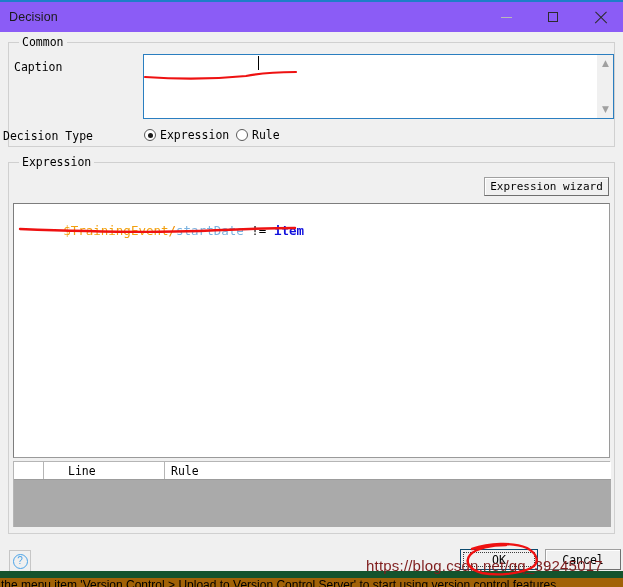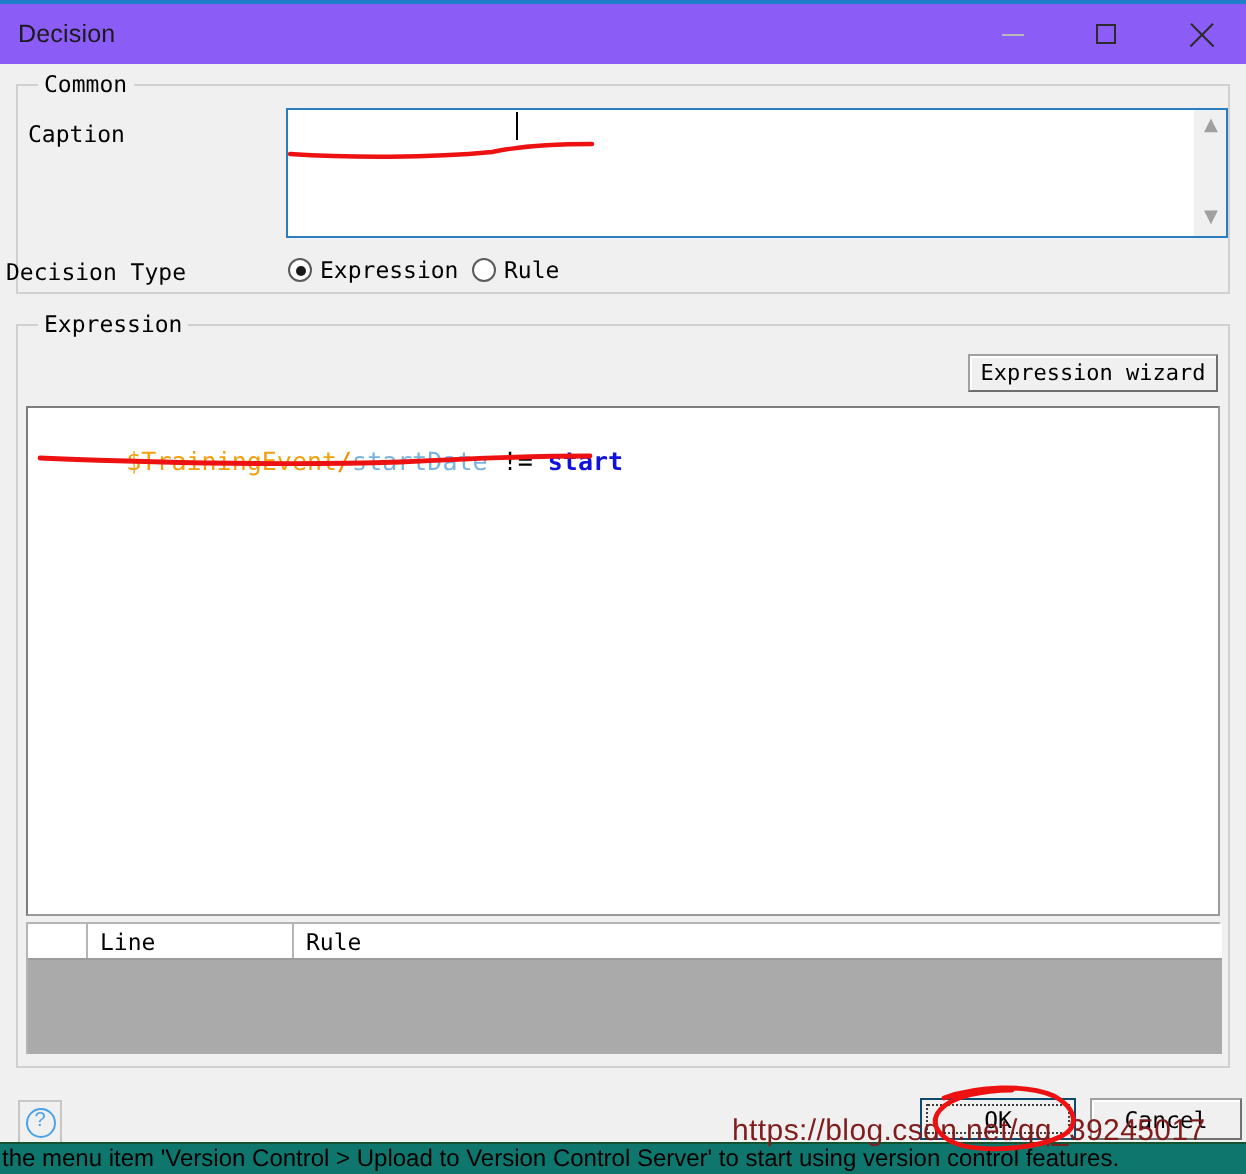--- a/index.html
+++ b/index.html
@@ -260,21 +260,21 @@
     align-items: center;
     padding-left: 6px;
     border-right: 1px solid #b5b5b5;
     box-sizing: border-box;
     height: 100%;
     background: #ffffff;
     overflow: hidden;
     white-space: nowrap;
   }
   .th-0 { width: 30px; padding-left: 0; }
-  .th-1 { width: 103px; }
+  .th-1 { width: 103px; margin-left: 18px; }
   .th-2 { width: 120px; }
   .th-3 { width: 344px; border-right: none; }
   #error-table-body {
     position: absolute;
     left: 0; top: 18px;
     width: 597px; height: 47px;
     background: #aaaaaa;
   }
 
   
@@ -336,22 +336,22 @@
   }
   #btn-cancel {
     left: 545px; top: 549px; width: 76px;
   }
 
   
   #statusbar {
     position: absolute;
     left: 0; top: 571px;
     width: 623px; height: 16px;
-    background: #0f766e;
-    border-top: 1px solid #14532d;
+    background: #a16207;
+    border-top: 7px solid #14532d;
     box-sizing: border-box;
   }
   #statusbar-text {
     position: absolute;
     left: 1px; top: 0px;
     font-family: "Liberation Sans", sans-serif;
     font-size: 12px;
     color: #000;
     white-space: nowrap;
   }
@@ -421,21 +421,21 @@
   </label>
 
   <div class="groupbox" id="group-expression">
     <span class="group-legend">Expression</span>
   </div>
 
   <button id="btn-expression-wizard">Expression wizard</button>
 
   <div id="expression-editor">
     <div id="expression-line">
-      <span class="tok-var">$TrainingEvent</span><span class="tok-slash">/</span><span class="tok-field">startDate</span><span class="tok-op"> != </span><span class="tok-kw">start</span>
+      <span class="tok-var">$TrainingEvent</span><span class="tok-slash">/</span><span class="tok-field">startDate</span><span class="tok-op"> != </span><span class="tok-kw">item</span>
     </div>
   </div>
 
   <div id="error-table">
     <div id="error-table-header">
       <div class="th th-0"></div>
       <div class="th th-1">Line</div>
       <div class="th th-3">Rule</div>
     </div>
     <div id="error-table-body"></div>

